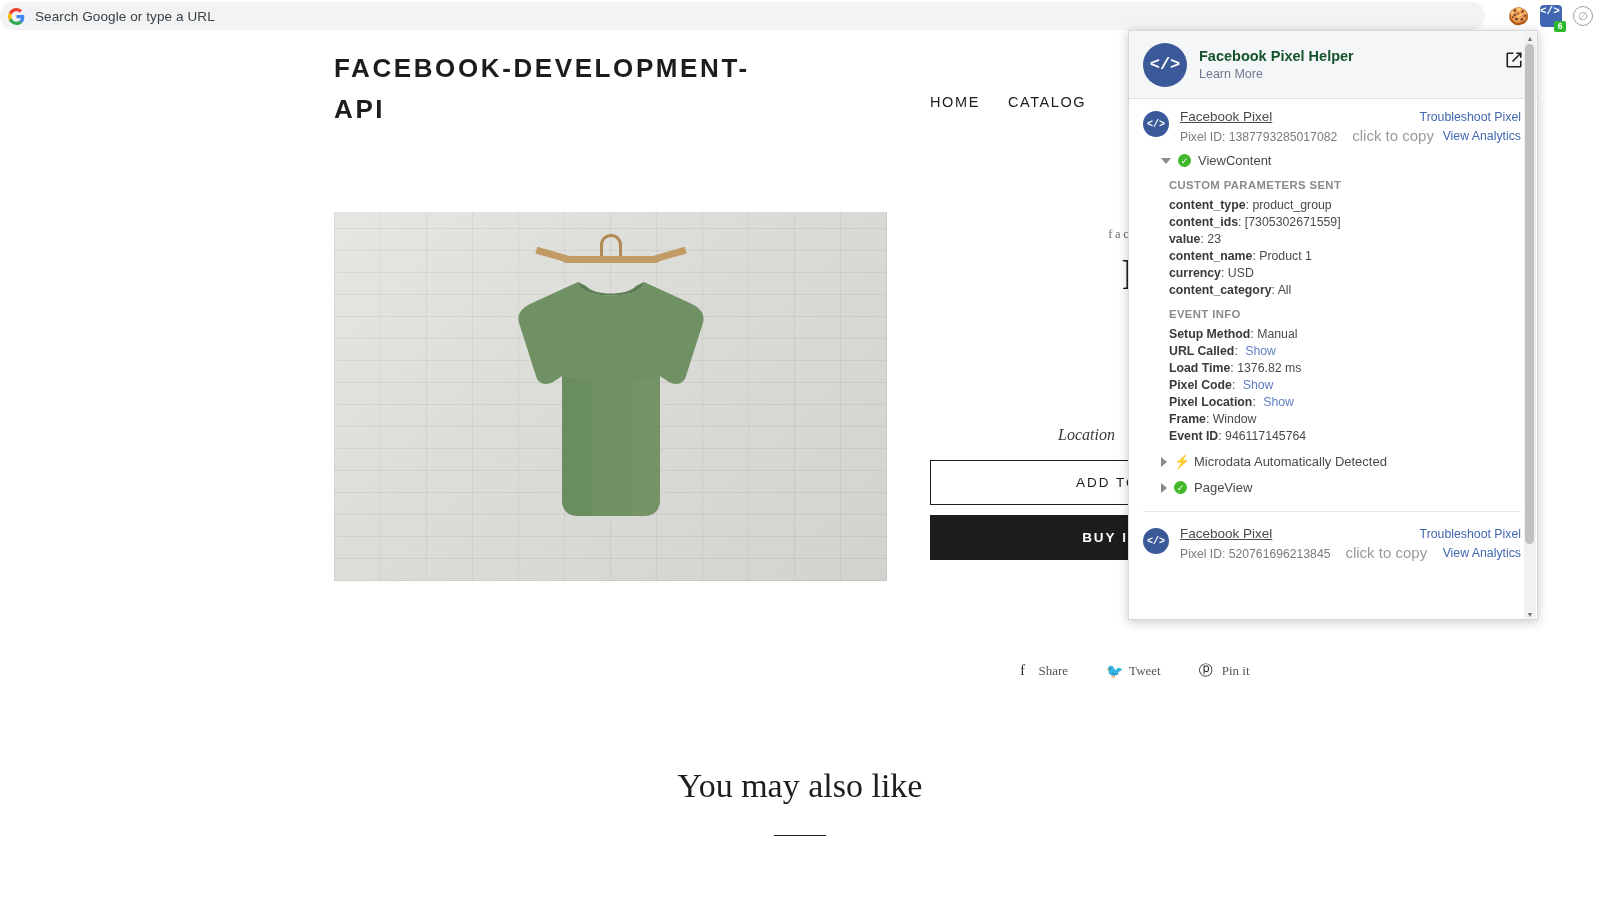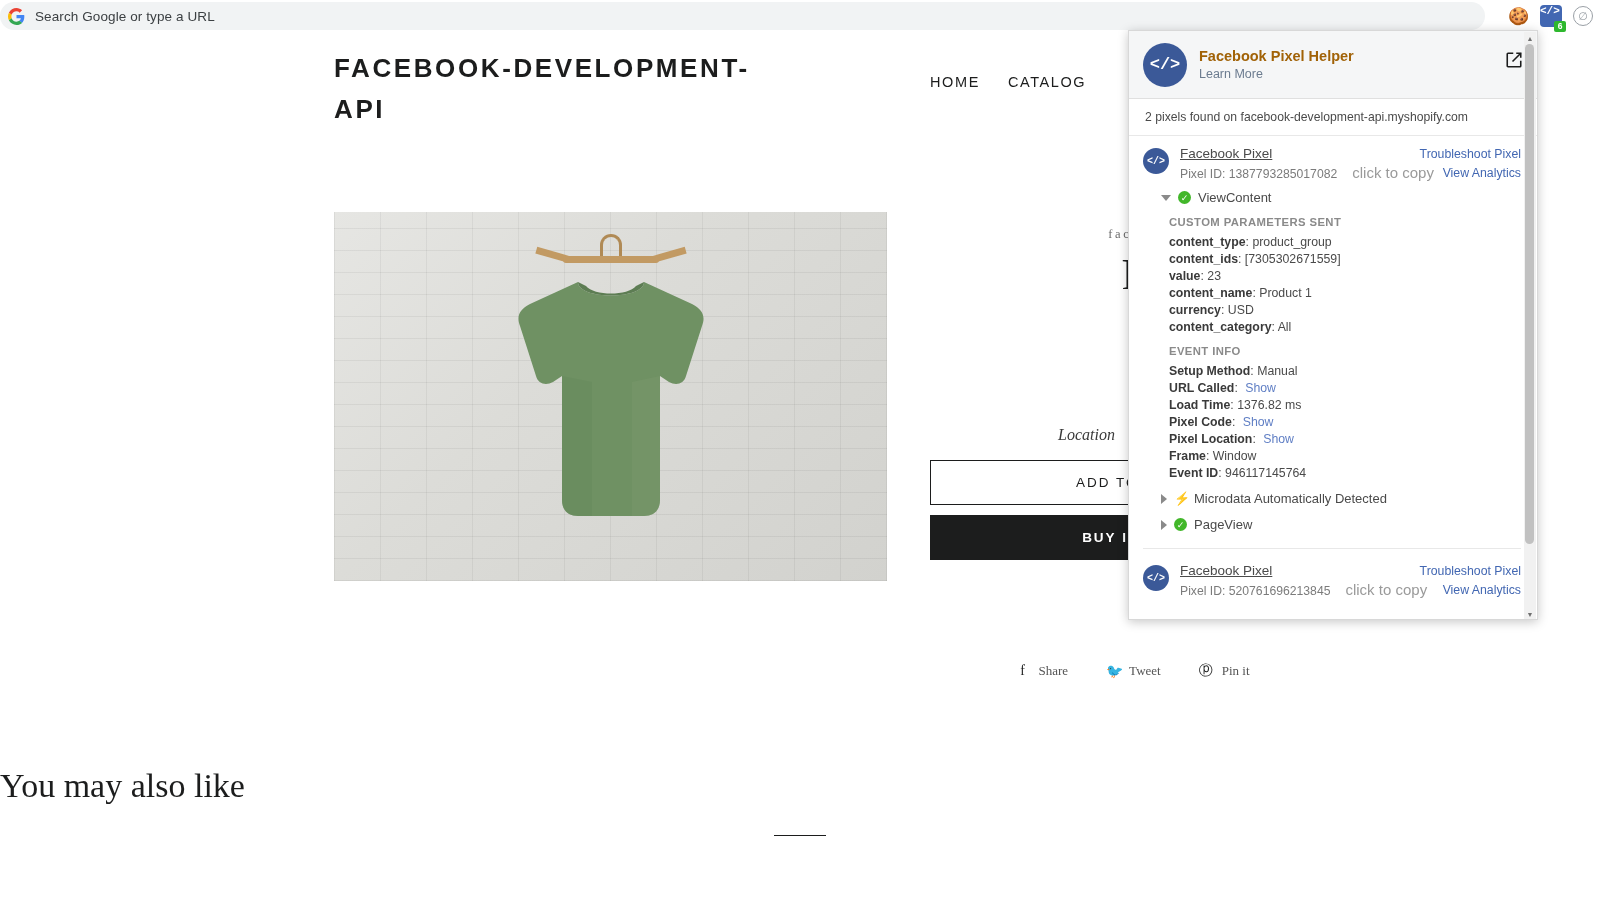--- a/index.html
+++ b/index.html
@@ -78,20 +78,21 @@
     color: #1c1d1d;
   }
   .main-nav {
     position: absolute; left: 930px; top: 42px;
     display: flex; gap: 28px;
   }
   .nav-link {
     font-size: 14.5px; letter-spacing: 1.6px;
     color: #1c1d1d; text-decoration: none;
     font-family: "Liberation Sans", sans-serif;
+    margin-top: 20px;
   }
 
   .product-img {
     position: absolute; left: 334px; top: 180px;
     width: 553px; height: 369px;
     background: #d9d9d6;
     overflow: hidden;
   }
   .brickwall {
     position: absolute; inset: 0;
@@ -183,20 +184,21 @@
   }
   .share-item {
     display: flex; align-items: center; gap: 9px;
     font-family: "Liberation Serif", serif;
     font-size: 13px; color: #555; text-decoration: none;
   }
   .share-item .gl { font-size: 14px; color: #1c1d1d; width: 14px; text-align: center; }
 
   .also-like {
     position: absolute; left: 0; top: 735px; width: 1600px;
+    text-align: center;
   }
   .also-like h2 {
     font-family: "Liberation Serif", serif;
     font-size: 34px; font-weight: normal; color: #1c1d1d;
   }
   .also-rule {
     width: 52px; height: 1px; background: #1c1d1d;
     margin: 30px auto 0;
   }
 
@@ -217,21 +219,21 @@
     position: relative;
   }
   .fph-logo {
     width: 44px; height: 44px; border-radius: 50%;
     background: #3b5998; color: #fff;
     display: flex; align-items: center; justify-content: center;
     font-family: "Liberation Mono", monospace;
     font-size: 17px; font-weight: bold; flex: 0 0 44px;
   }
   .fph-head-txt { margin-left: 12px; }
-  .fph-title { font-size: 14.5px; font-weight: bold; color: #a16207; }
+  .fph-title { font-size: 14.5px; font-weight: bold; color: #14532d; }
   .fph-sub { font-size: 12.5px; color: #6b7b8f; margin-top: 3px; cursor: pointer; }
   .fph-ext {
     position: absolute; right: 14px; top: 20px;
     width: 18px; height: 18px; cursor: pointer;
   }
   .fph-found {
     padding: 11px 16px;
     font-size: 12.2px; color: #4a4a4a;
     border-bottom: 1px solid #e8e8e8;
   }
@@ -400,21 +402,20 @@
     </div>
     <span class="fph-ext">
       <svg width="18" height="18" viewBox="0 0 24 24" fill="none" stroke="#1c1d1d" stroke-width="2.1">
         <path d="M15 3h6v6"></path>
           <path d="M10 14L21 3"></path>
         <path d="M21 13v7a1 1 0 0 1-1 1H4a1 1 0 0 1-1-1V4a1 1 0 0 1 1-1h7"></path>
       </svg>
     </span>
   </div>
 
-  <div class="fph-found">2 pixels found on facebook-development-api.myshopify.com</div>
 
   <div class="fph-body">
 
     <div class="pixel-block">
       <div class="pixel-row">
         <div class="pixel-ico">&lt;/&gt;</div>
         <div class="pixel-meta">
           <div class="pixel-name">Facebook Pixel</div>
           <div class="pixel-id">
             <span>Pixel ID: 1387793285017082</span><span class="click-copy">click to copy</span>

